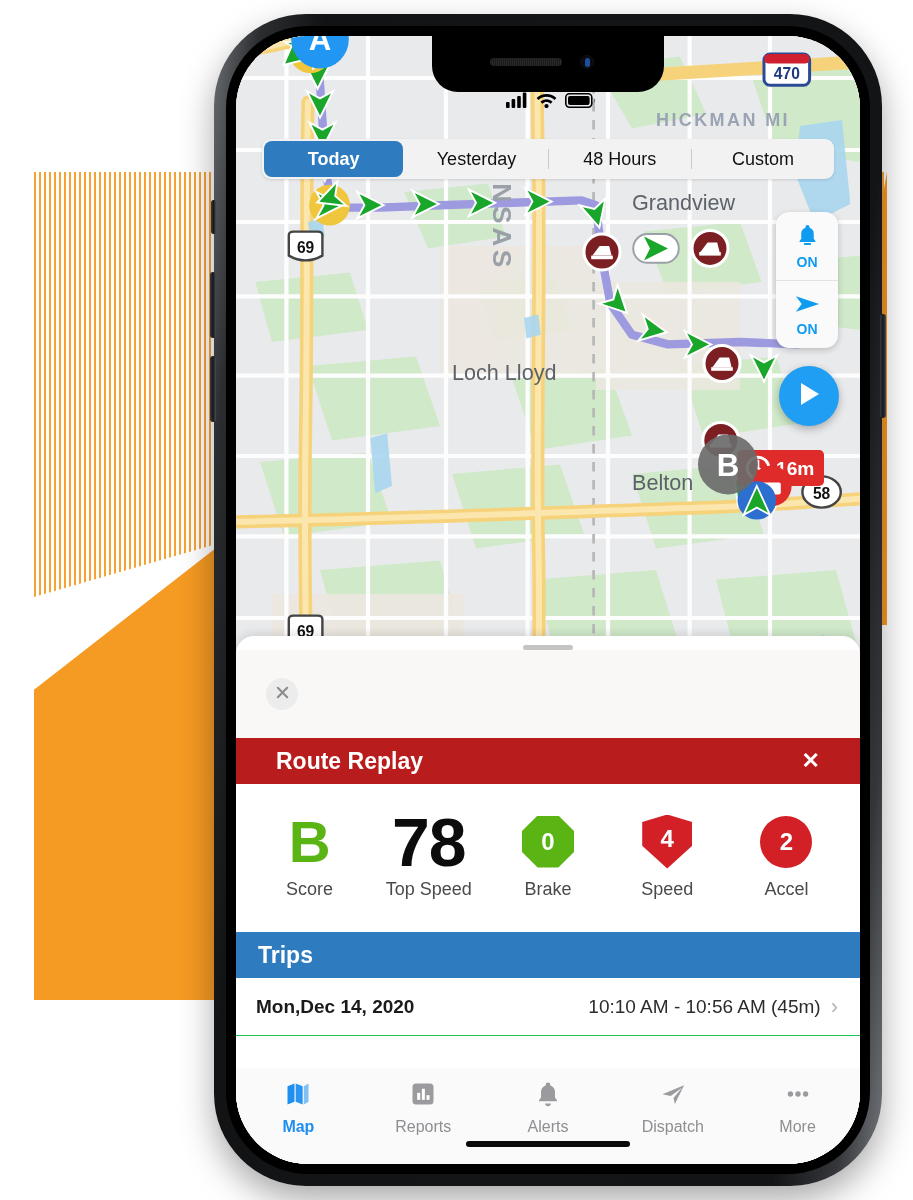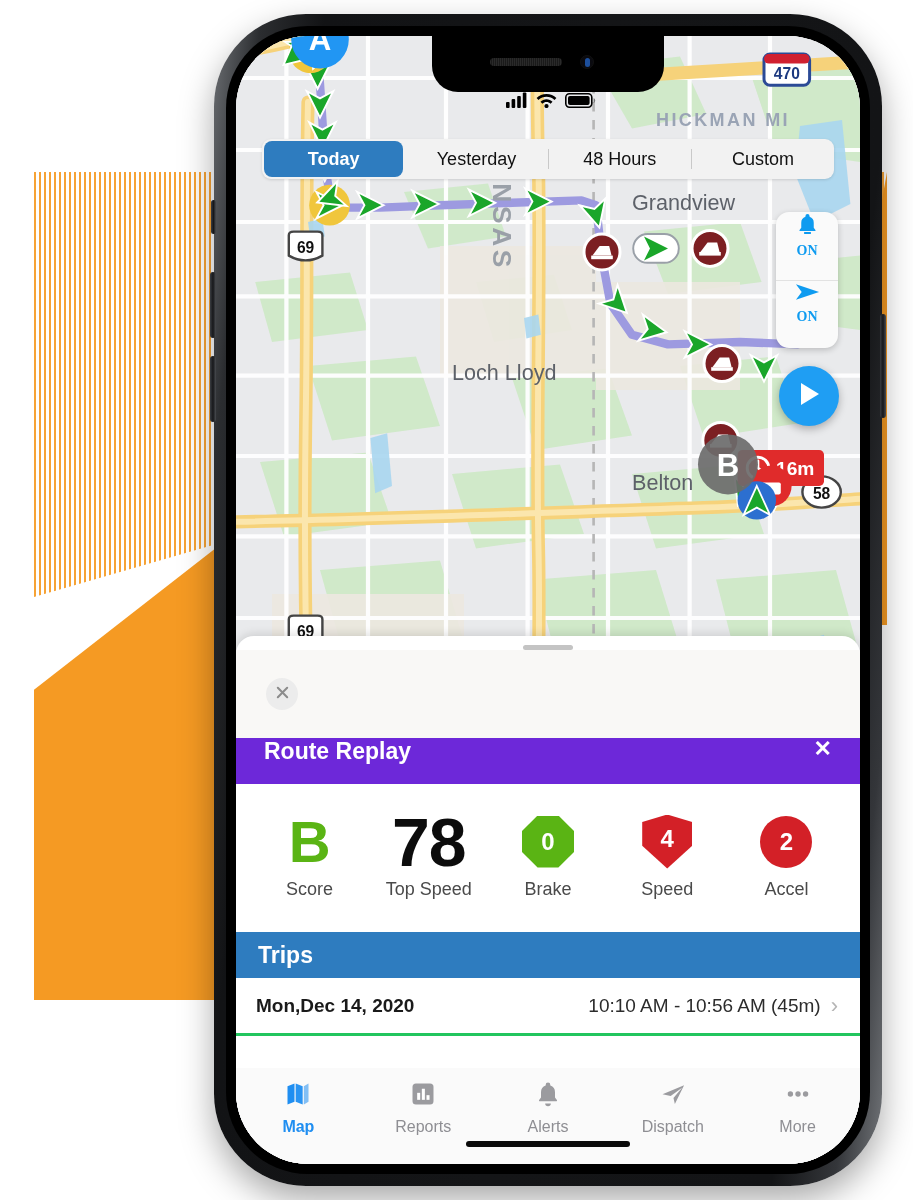--- a/index.html
+++ b/index.html
@@ -101,42 +101,42 @@
               line-height:40px; cursor:pointer; }
   .seg-item.active { background:#2E7CBF; color:#fff; border-radius:8px; font-weight:700;
                      height:36px; line-height:36px; margin:2px 2px; flex:0.98; }
   .seg-div { width:1px; height:20px; background:#c9c9c9; }
 
   
   .ctl-card {
     position:absolute; right:22px; top:176px; width:62px; z-index:28;
     background:#fafafa; border-radius:13px; box-shadow:0 2px 6px rgba(0,0,0,0.2);
   }
-  .ctl-row { height:68px; display:flex; flex-direction:column; align-items:center; justify-content:flex-start; gap:2px; cursor:pointer;font-family:Liberation Serif, serif;}
+  .ctl-row { height:68px; display:flex; flex-direction:column; align-items:center; justify-content:center; gap:2px; cursor:pointer;}
   .ctl-row + .ctl-row { border-top:1px solid #e2e2e2; }
   .ctl-label { font-size:14px; font-weight:700; color:#0e9bf0; }
   .play-fab {
     position:absolute; right:21px; top:330px; width:60px; height:60px; border-radius:50%;
     background:#1f9ef3; box-shadow:0 3px 8px rgba(0,0,0,0.28); z-index:28;
     display:flex; align-items:center; justify-content:center; cursor:pointer;
   }
 
   
   .sheet { position:absolute; left:0; right:0; bottom:0; top:600px; background:#fff; z-index:32;
            border-top-left-radius:18px; border-top-right-radius:18px; overflow:hidden;
            box-shadow:0 -2px 10px rgba(0,0,0,0.12); }
   .grabber { width:50px; height:5px; border-radius:3px; background:#c4c4c4; margin:9px auto 0; }
   .sheet-head { height:88px; background:#f9f8f6; display:flex; align-items:center;
                 justify-content:space-between; padding:0 30px; }
   .sheet-title { font-size:35px; font-weight:700; color:#111; letter-spacing:-0.3px; }
   .close-round { width:32px; height:32px; border-radius:50%; background:#ececec;
                  display:flex; align-items:center; justify-content:center; cursor:pointer; }
 
-  .bar-blue { height:46px; background:#6d28d9; display:flex; 
-              justify-content:space-between; padding:0 28px; }
+  .bar-blue { height:46px; background:#b91c1c; display:flex; align-items:center;
+              justify-content:space-between; padding:0 40px; }
   .bar-blue .bar-title { color:#fff; font-size:23px; font-weight:700; }
   .bar-x { color:#fff; font-size:22px; font-weight:700; cursor:pointer; line-height:1; }
 
   .stats { height:148px; background:#fff; display:flex; align-items:center;
            padding:0 14px 6px; }
   .stat { flex:1; display:flex; flex-direction:column; align-items:center; gap:6px; }
   .stat-val { height:62px; display:flex; align-items:center; justify-content:center; }
   .grade { font-size:58px; font-weight:700; color:#5AB414; line-height:1; }
   .bignum { font-size:68px; font-weight:700; color:#0c0c0c; line-height:1; letter-spacing:-1px; }
   .stat-lbl { font-size:18px; color:#4a4a4a; }
@@ -149,21 +149,21 @@
             display:flex; align-items:center; justify-content:center; }
   .circle-badge { width:52px; height:52px; border-radius:50%; background:#D32027;
             display:flex; align-items:center; justify-content:center; }
   .badge-num { color:#fff; font-size:24px; font-weight:700; line-height:1; }
   .shield .badge-num { margin-top:-6px; }
 
   .bar-trips { height:46px; background:#2E7CBF; display:flex; align-items:center; padding:0 22px; }
   .bar-trips .bar-title { color:#fff; font-size:23px; font-weight:700; }
 
   .trip-row { height:58px; display:flex; align-items:center; justify-content:space-between;
-              padding:0 22px 0 20px; border-bottom:3px solid #22c55e; cursor:pointer; }
+              padding:0 22px 0 20px; border-bottom:1px solid #22c55e; cursor:pointer; }
   .trip-date { font-size:19px; font-weight:700; color:#1a1a1a; }
   .trip-right { display:flex; align-items:center; gap:10px; }
   .trip-time { font-size:19px; color:#2c2c2c; }
   .chev { color:#b5b5b5; font-size:22px; line-height:1; }
   .trip-spacer { height:40px; background:#fff; border-bottom:1px solid #e3e3e3; }
 
   
   .tabbar { position:absolute; left:0; right:0; bottom:0; height:96px; background:#fafafa;
             display:flex; align-items:flex-start; padding-top:12px; z-index:34; }
   .tab { flex:1; display:flex; flex-direction:column; align-items:center; gap:6px; cursor:pointer; }

